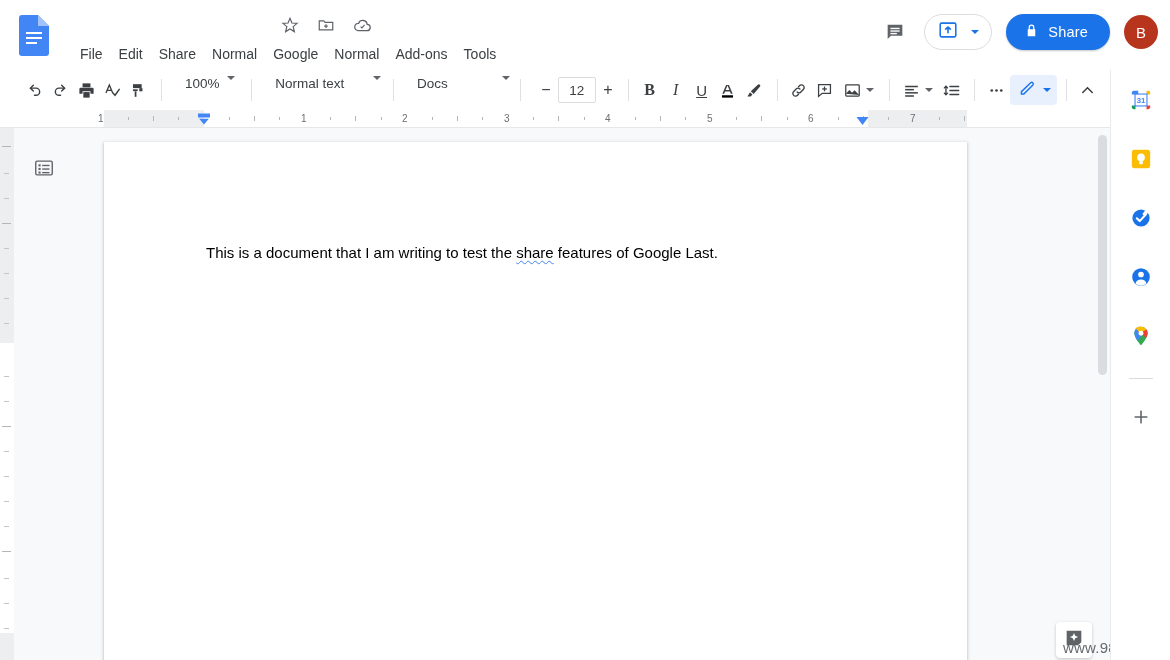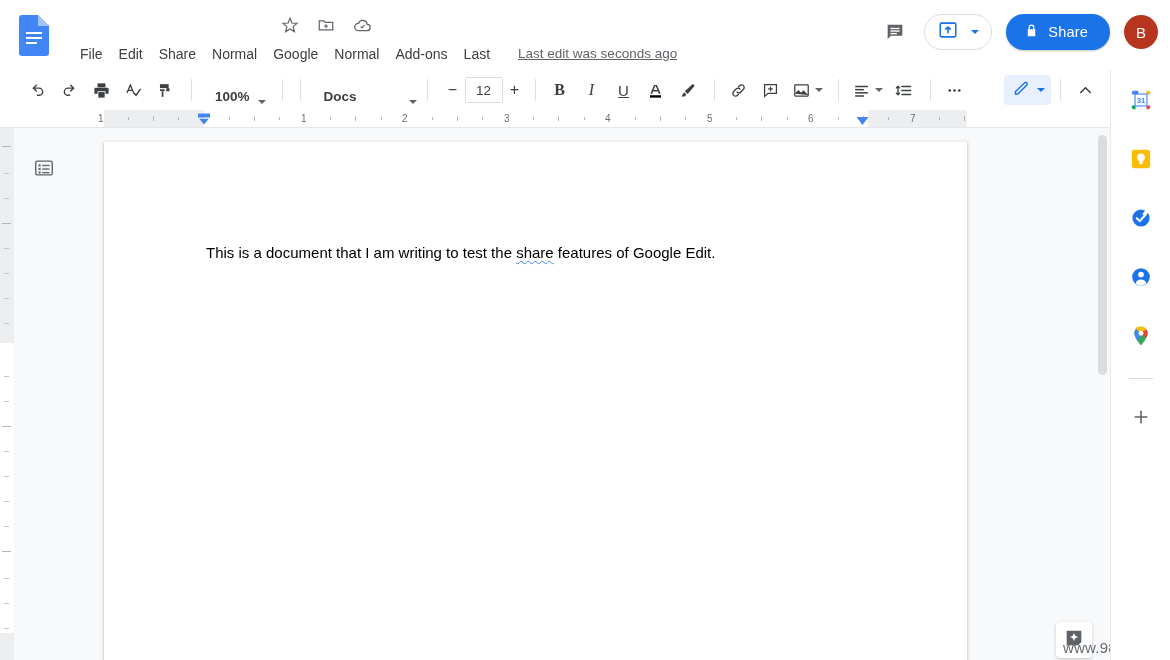--- a/index.html
+++ b/index.html
@@ -60,22 +60,22 @@
   
   .toolbar {
     position:absolute; left:0; top:70px; width:1110px; height:40px;
     display:flex; align-items:center; padding-left:22px; background:#fff;
   }
   .tb { width:30px; height:30px; display:flex; align-items:center; justify-content:center;
         border-radius:4px; cursor:pointer; margin-right:2px; }
   .tb-sep { width:1px; height:22px; background:#e0e0e0; margin:0 9px; }
 
   .zoom-ctl, .style-ctl, .font-ctl {
-    display:flex; align-items:flex-end; height:28px; border-radius:4px;
-    cursor:pointer; padding:0 4px 0 8px;font-weight:bold;
+    display:flex; align-items:flex-start; height:28px; border-radius:4px;
+    cursor:pointer; padding:0 4px 0 8px;
   }
   .ctl-label { font-size:13.5px; color:#3c4043; white-space:nowrap; }
   .caret { width:0;height:0;border-left:4px solid transparent;border-right:4px solid transparent;
            border-top:4px solid #5f6368; margin-left:8px; }
   .caret-sm { width:0;height:0;border-left:4px solid transparent;border-right:4px solid transparent;
            border-top:4px solid #5f6368; margin-left:4px; }
 
   .fontsize-box { display:flex; align-items:center; height:26px; margin-left:4px; }
   .fs-btn { width:24px; height:26px; display:flex; align-items:center; justify-content:center;
             color:#3c4043; font-size:16px; cursor:pointer; border-radius:4px; }
@@ -210,22 +210,21 @@
     </div>
 
     <div class="menubar">
       <div class="menu-item">File</div>
       <div class="menu-item">Edit</div>
       <div class="menu-item">Share</div>
       <div class="menu-item">Normal</div>
       <div class="menu-item">Google</div>
       <div class="menu-item">Normal</div>
       <div class="menu-item">Add-ons</div>
-      <div class="menu-item">Last</div>
-      <div class="lastedit">Last edit was seconds ago</div>
+      <div class="menu-item">Tools</div>
     </div>
 
     <div class="top-right">
       <div class="comment-btn">
         <svg width="22" height="22" viewBox="0 0 24 24" fill="#5f6368">
           <path d="M4 4h16v12H7.5L4 19.5z"></path>
           <rect x="7" y="7.4" width="10" height="1.5" fill="#fff"></rect>
           <rect x="7" y="10.2" width="10" height="1.5" fill="#fff"></rect>
           <rect x="7" y="13" width="7" height="1.5" fill="#fff"></rect>
         </svg>
@@ -294,20 +293,24 @@
 
     <div class="tb-sep"></div>
 
     <div class="zoom-ctl" style="margin-left:6px;">
       <span class="ctl-label">100%</span>
       <span class="caret"></span>
     </div>
 
     <div class="tb-sep" style="margin-left:12px;"></div>
 
+    <div class="style-ctl" style="min-width:118px; justify-content:space-between; margin-left:6px;">
+      <span class="ctl-label">Normal text</span>
+      <span class="caret"></span>
+    </div>
 
     <div class="tb-sep" style="margin-left:8px;"></div>
 
     <div class="font-ctl" style="min-width:105px; justify-content:space-between; margin-left:6px;">
       <span class="ctl-label">Docs</span>
       <span class="caret"></span>
     </div>
 
     <div class="tb-sep" style="margin-left:6px;"></div>
 
@@ -500,21 +503,21 @@
         <rect x="10" y="8.5" width="8" height="1.5" fill="#5f6368" stroke="none"></rect>
         <rect x="6" y="11.9" width="2.3" height="2.3" fill="#5f6368" stroke="none"></rect>
         <rect x="10" y="12.4" width="8" height="1.5" fill="#5f6368" stroke="none"></rect>
         <rect x="6" y="15.8" width="2.3" height="2.3" fill="#5f6368" stroke="none"></rect>
         <rect x="10" y="16.3" width="8" height="1.5" fill="#5f6368" stroke="none"></rect>
       </svg>
     </div>
 
     <div class="page" style="top:14px;">
       <div class="doc-text">
-        <span>This is a document that I am writing to test the </span><span class="misspell">share</span><span> features of Google Edit.</span>
+        <span>This is a document that I am writing to test the </span><span class="misspell">share</span><span> features of Google Last.</span>
       </div>
     </div>
 
     <div class="vscroll">
       <div class="vscroll-thumb"></div>
     </div>
   </div>
 
   <div class="explore-btn">
     <span>

